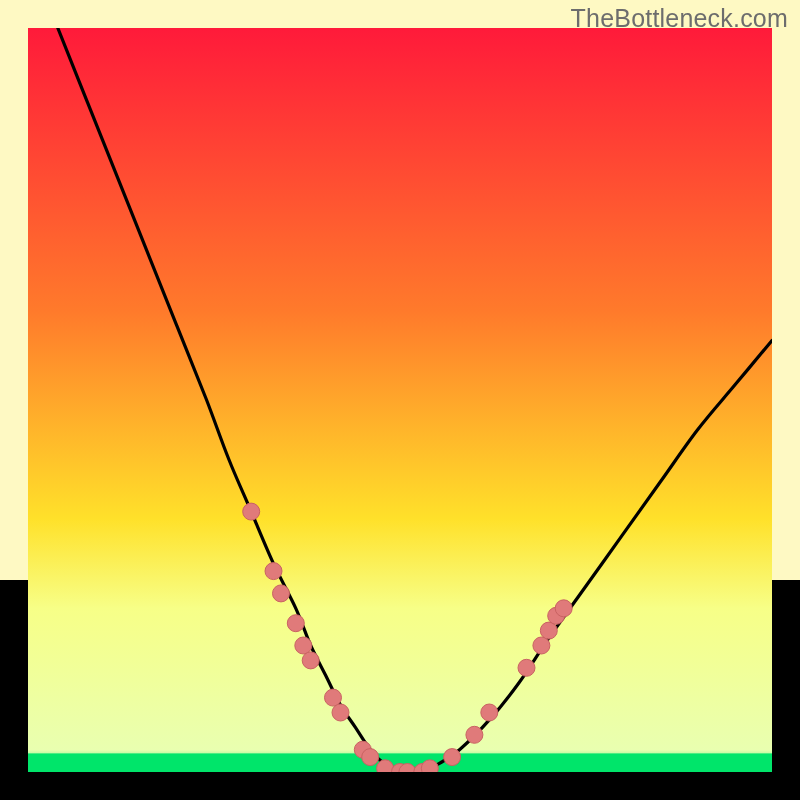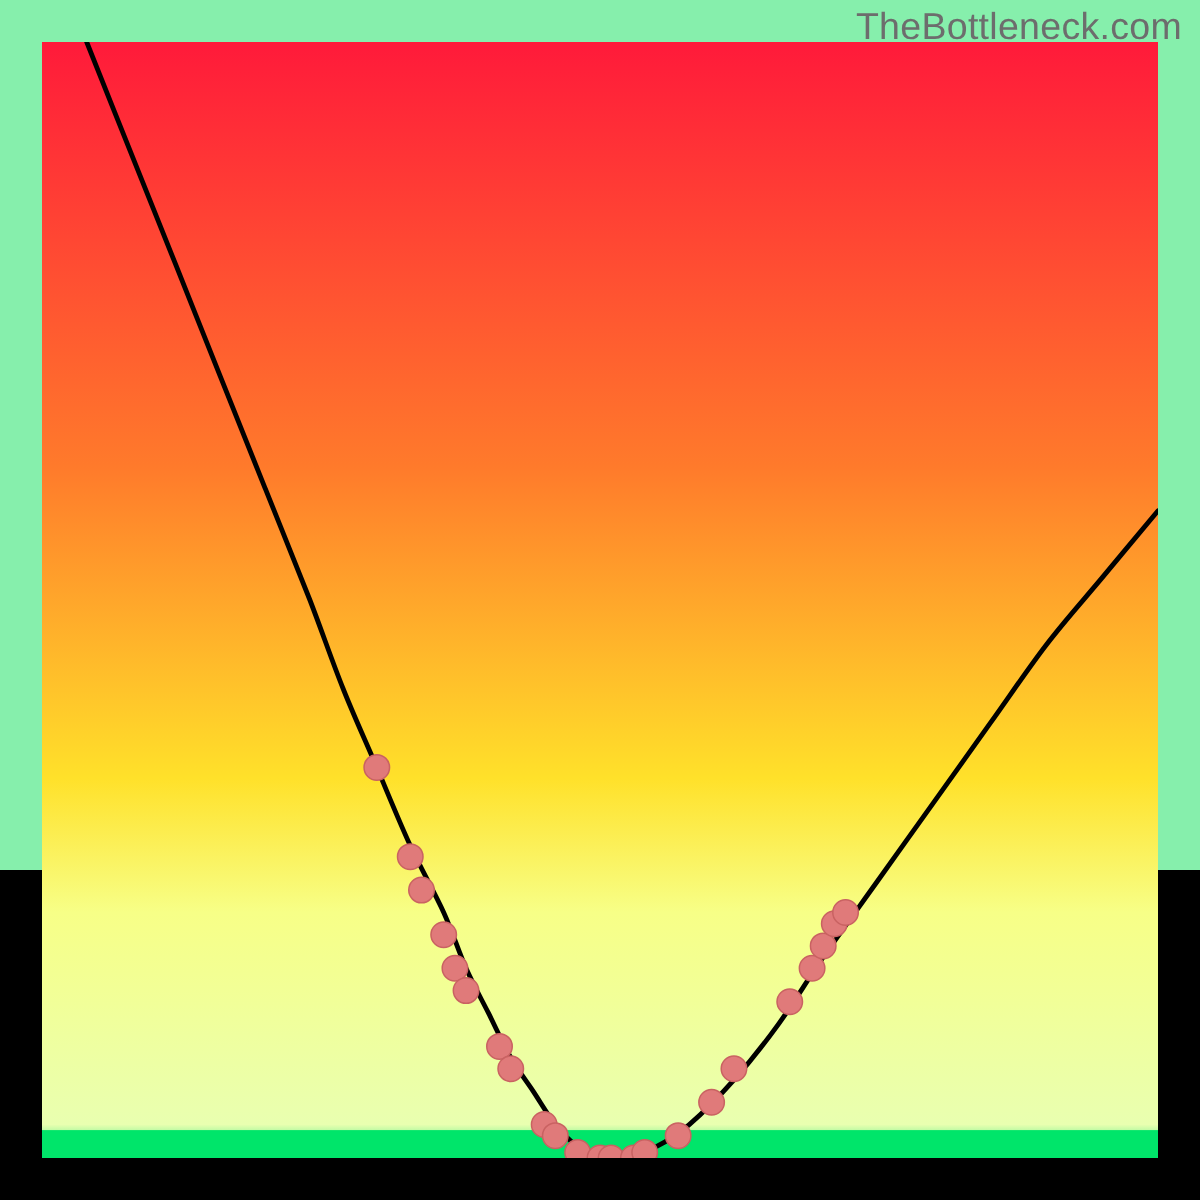--- a/index.html
+++ b/index.html
@@ -10,21 +10,21 @@
     overflow: hidden;
     background: #000;
     font-family: Arial, Helvetica, sans-serif;
   }
   .frame {
     position: absolute;
     left: 0;
     top: 0;
     width: 800px;
     height: 580px;
-    background: #86efac;
+    background: #fef9c3;
   }
   .plot {
     position: absolute;
     left: 28px;
     top: 28px;
     width: 744px;
     height: 744px;
   }
   .watermark {
     position: absolute;

